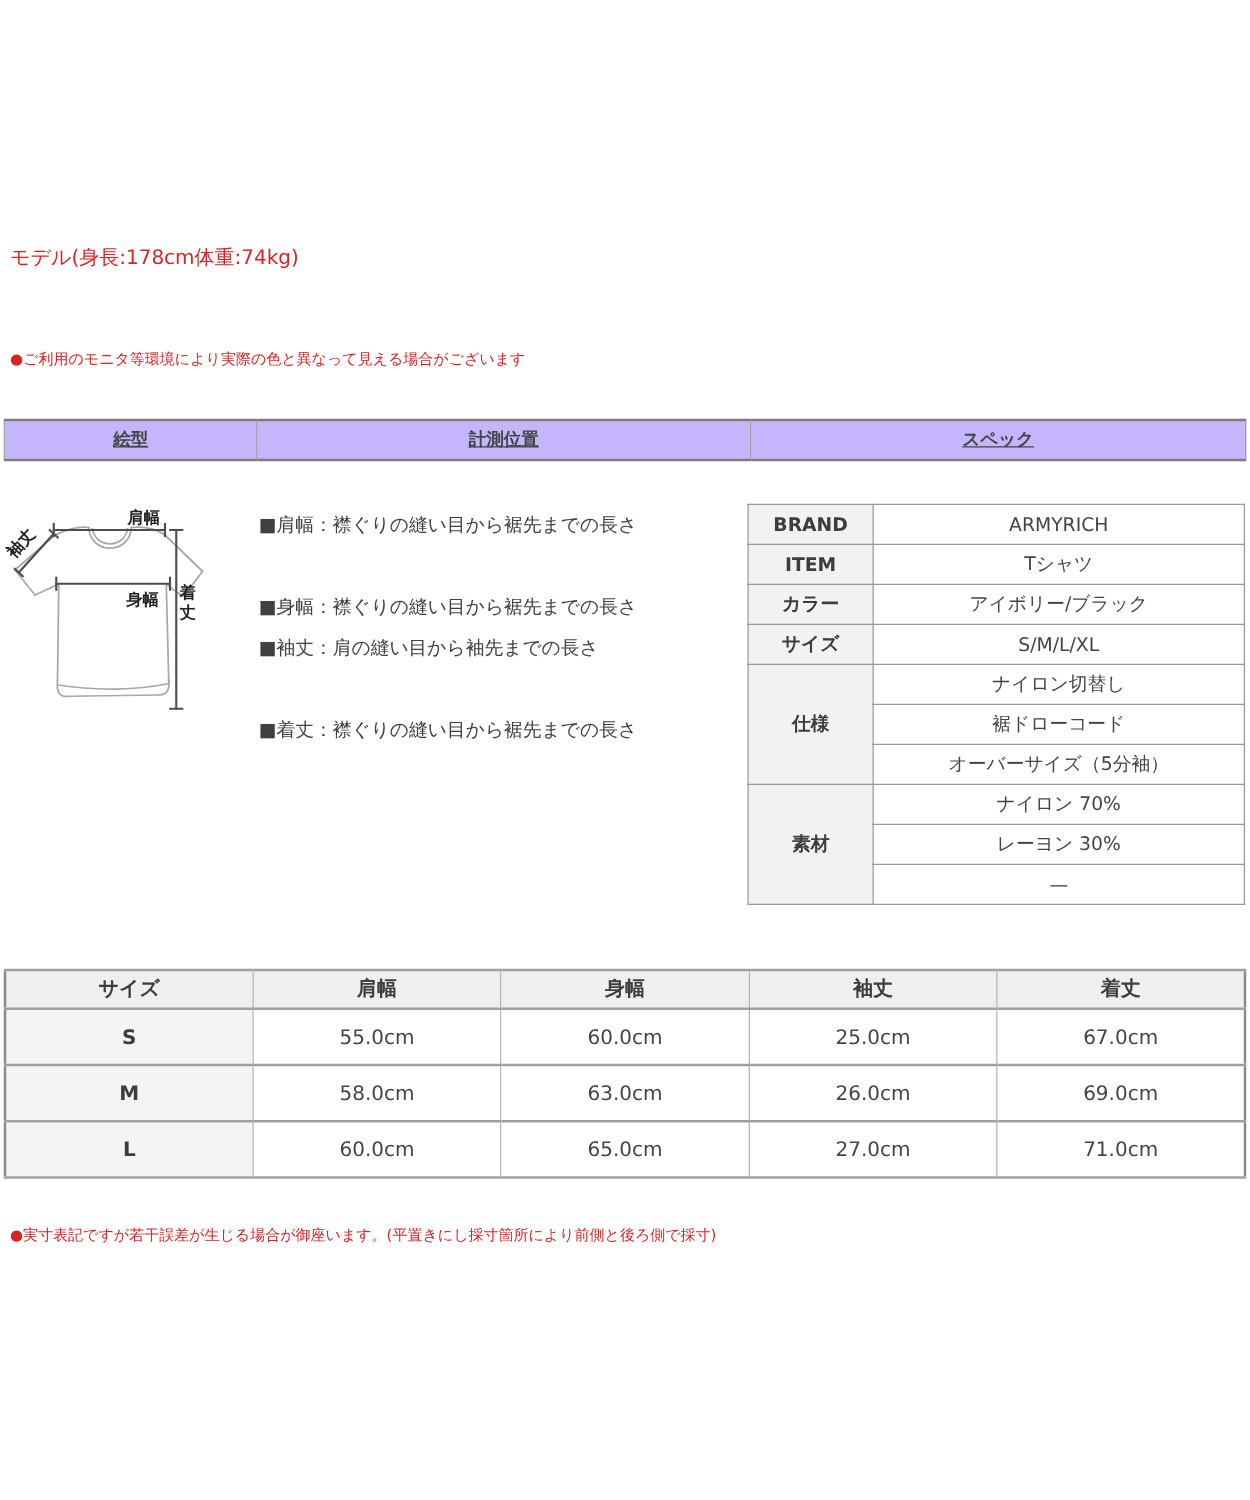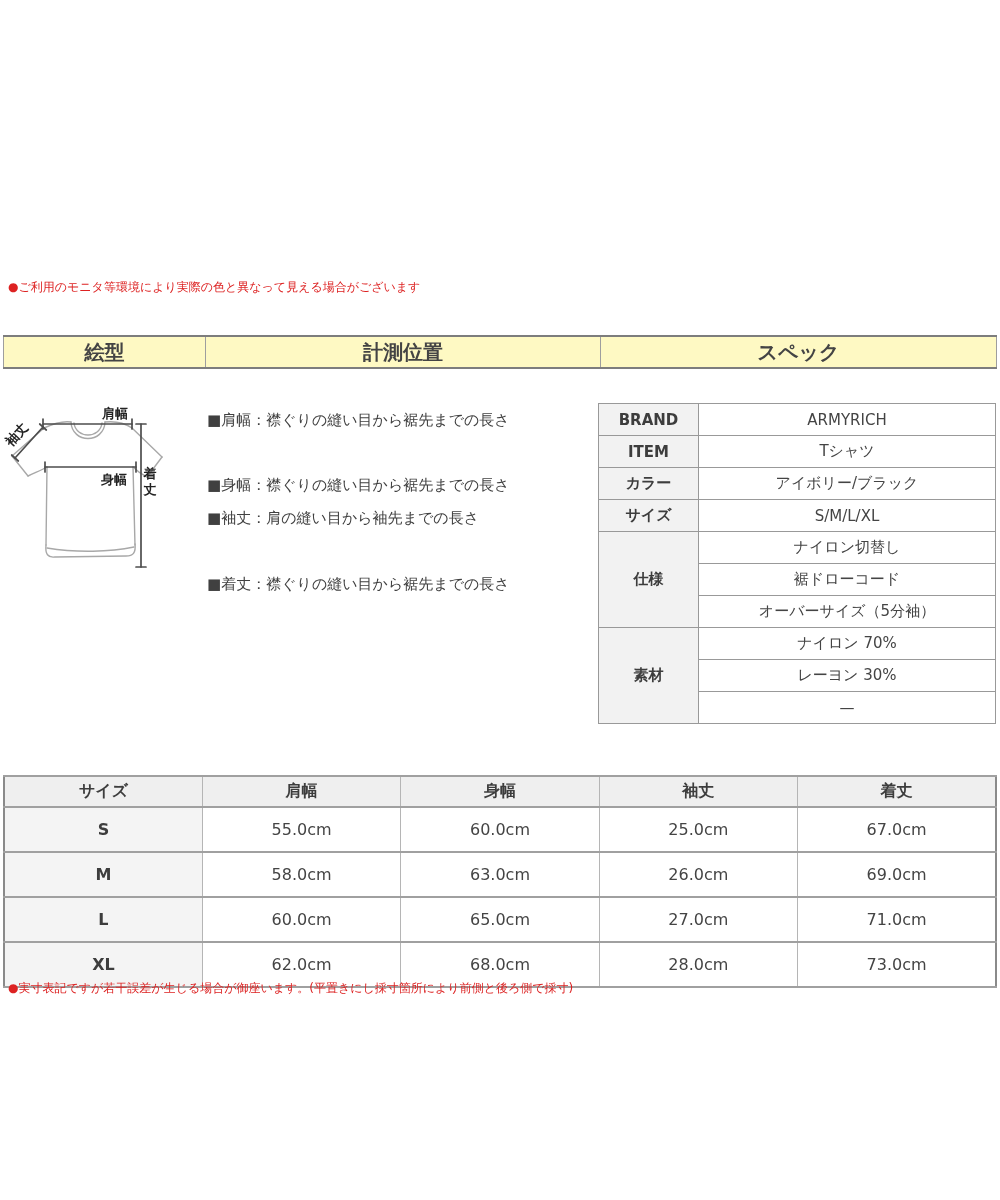--- a/index.html
+++ b/index.html
@@ -29,26 +29,26 @@
 
   table { border-collapse: collapse; table-layout: fixed; }
   th, td { text-align: center; vertical-align: middle; }
 
   
   .band-table {
     position: absolute; top: 335px; left: 3px; width: 994px;
   }
   .band-table th {
     height: 32px;
-    background: #fef9c3;
+    background: #c4b5fd;
     border-top: 2px solid #7d7d7d;
     border-bottom: 2px solid #7d7d7d;
     border-left: 1px solid #9e9e9e;
     border-right: 1px solid #9e9e9e;
-    font-size: 20px; font-weight: bold; color: #444;
+    font-size: 14px; font-weight: bold; color: #444; text-decoration: underline;
   }
   .band-table .col-a { width: 202px; }
   .band-table .col-b { width: 395px; }
 
   
   .diagram { position: absolute; left: 2px; top: 396px; width: 172px; height: 186px; }
   .diagram svg text {
     font-family: "DejaVu Sans", "Liberation Sans", sans-serif;
     font-size: 13px; font-weight: bold; fill: #222;
   }
@@ -97,20 +97,21 @@
     height: 29px; background: #f4f4f4;
     font-weight: bold; color: #3d3d3d;
   }
   .size-table tbody td { height: 45px; background: #fff; color: #444; }
   .size-table col { width: 20%; }
 </style>
 </head>
 <body>
 
 <div class="top-info">
+  <div>モデル(身長:178cm体重:74kg)</div>
 </div>
 
 <div class="note monitor-note">●ご利用のモニタ等環境により実際の色と異なって見える場合がございます</div>
 
 <table class="band-table">
   <tbody>
       <tr>
     <th class="col-a">絵型</th>
     <th class="col-b">計測位置</th>
     <th>スペック</th>
@@ -239,23 +240,16 @@
       <td>26.0cm</td>
       <td>69.0cm</td>
     </tr>
     <tr>
       <th>L</th>
       <td>60.0cm</td>
       <td>65.0cm</td>
       <td>27.0cm</td>
       <td>71.0cm</td>
     </tr>
-    <tr>
-      <th>XL</th>
-      <td>62.0cm</td>
-      <td>68.0cm</td>
-      <td>28.0cm</td>
-      <td>73.0cm</td>
-    </tr>
   </tbody>
 </table>
 
 <div class="note bottom-note">●実寸表記ですが若干誤差が生じる場合が御座います。(平置きにし採寸箇所により前側と後ろ側で採寸)</div>
 
 </body></html>

